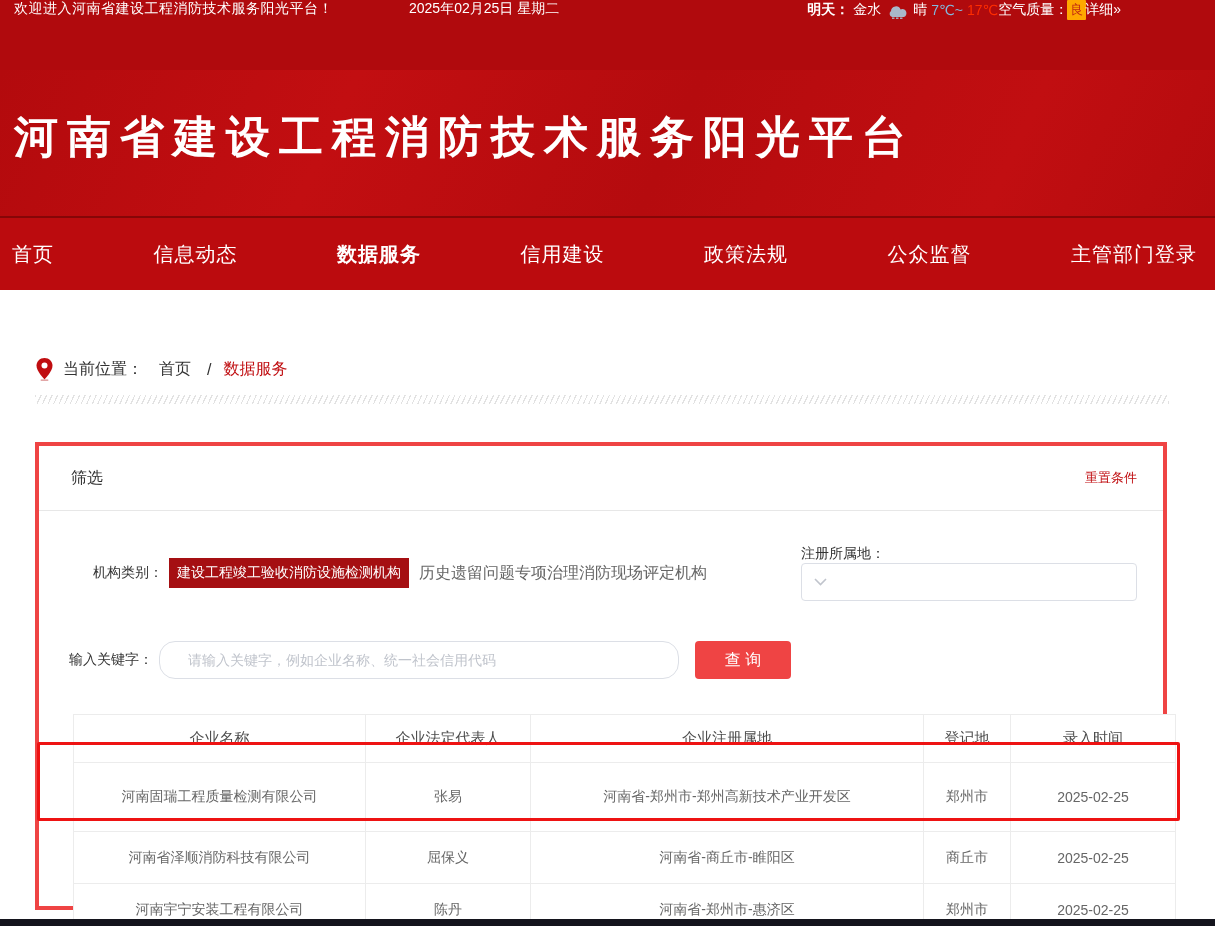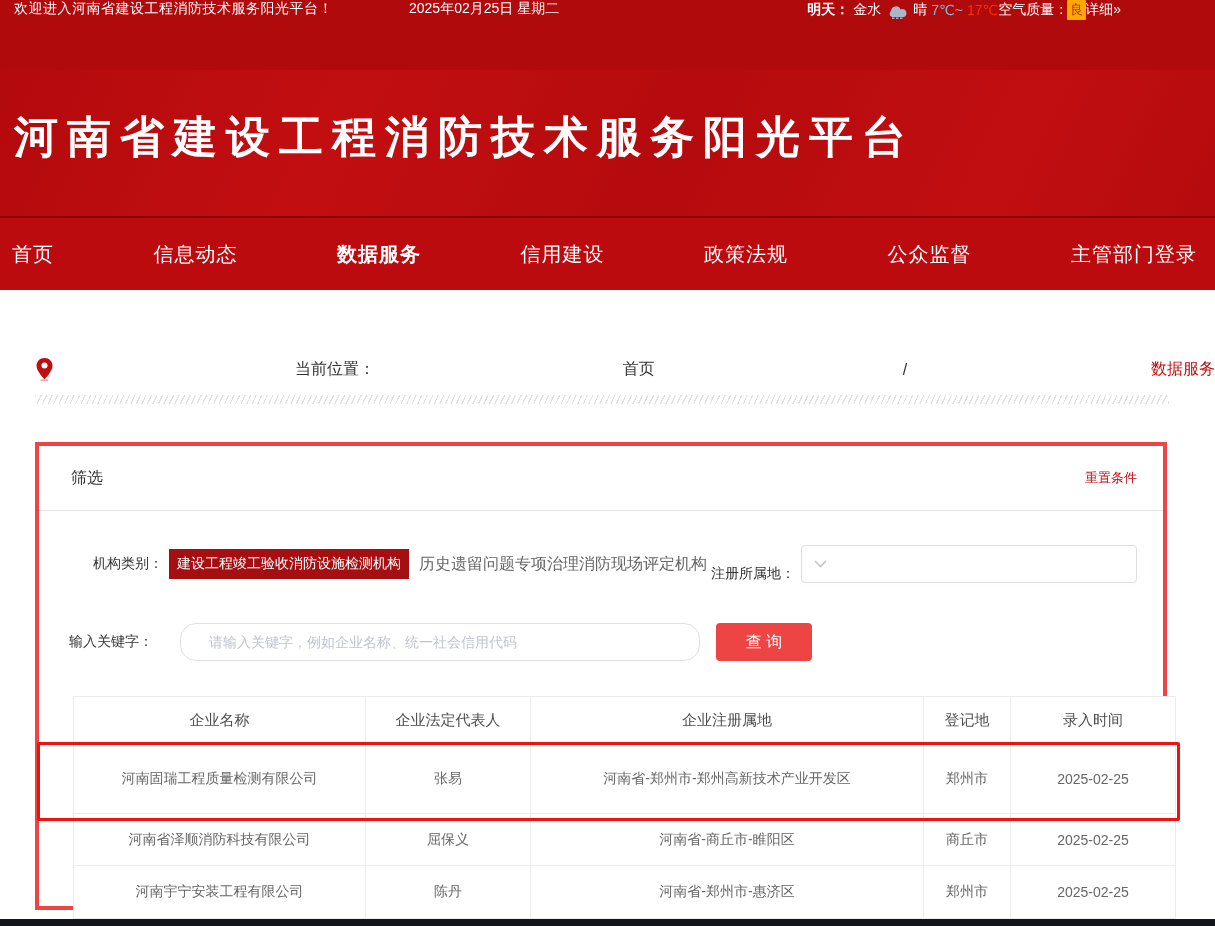--- a/index.html
+++ b/index.html
@@ -33,21 +33,21 @@
   
   .nav {
     height:74px; background:#bb0b0e; border-top:2px solid rgba(70,0,0,.45);
     display:flex; align-items:center; justify-content:space-between;
     padding:0 18px 0 12px; color:#fff;
   }
   .nav-item { font-size:20px; letter-spacing:1px; cursor:pointer; white-space:nowrap; }
   .nav-item.active { font-weight:bold; }
   
   .breadcrumb {
-    display:flex; align-items:center; margin:68px 0 0 36px; font-size:16px; color:#333;justify-content:space-between;
+    display:flex; align-items:center; margin:68px 0 0 36px; font-size:16px; color:#333;
   }
   .breadcrumb .pin { margin-right:10px; display:flex; }
   .breadcrumb .lbl { margin-right:16px; }
   .breadcrumb .home { margin-right:16px; cursor:pointer; }
   .breadcrumb .sep { margin-right:12px; color:#333; }
   .breadcrumb .current { color:#c00d10; cursor:pointer; }
   .slashline {
     height:9px; width:1134px; margin:14px 0 0 35px;
     background:repeating-linear-gradient(115deg,#e2e2e2 0px,#e2e2e2 1.2px,transparent 1.2px,transparent 5px);
   }
@@ -65,32 +65,31 @@
   .reset-link { font-size:13px; color:#c00d10; cursor:pointer; }
   .panel-body { padding:34px 26px 0 30px; }
   .frow { display:flex; align-items:center; }
   .flabel { font-size:14px; color:#333; white-space:nowrap; margin-right:6px; }
   .cat-label { margin-left:24px; }
   .tab-active {
     background:#a50f12; color:#fff; font-size:14px; padding:6px 8px;
     cursor:pointer; white-space:nowrap;
   }
   .tab-inactive { color:#666; font-size:16px; margin-left:10px; cursor:pointer; white-space:nowrap; }
-  .right-group { margin-left:auto; display:flex; align-items:flex-end; }
+  .right-group { margin-left:auto; display:flex; align-items:flex-start;flex-direction:column; }
   .select-box {
     width:336px; height:38px; border:1px solid #dcdfe6; border-radius:4px;
     display:flex; align-items:center; padding:0 12px; cursor:pointer; background:#fff;
   }
   .select-box .ph { color:#c0c4cc; font-size:14px; flex:1; }
   .kw-row { margin-top:40px; }
   .kw-input {
     width:520px; height:38px; border:1px solid #dcdfe6; border-radius:16px;
     padding:0 28px; font-size:14px; color:#333; outline:none;
     font-family:"Liberation Sans","DejaVu Sans",sans-serif;
-    margin-left:21px;
   }
   .kw-input::placeholder { color:#c0c4cc; }
   .search-btn {
     margin-left:16px; width:96px; height:38px; background:#ef4444; color:#fff;
     border:none; border-radius:4px; font-size:16px; cursor:pointer;
     font-family:"Liberation Sans","DejaVu Sans",sans-serif; white-space:nowrap;
   }
   
   .rtable {
     width:1102px; margin:35px 0 0 4px; border-collapse:collapse;

